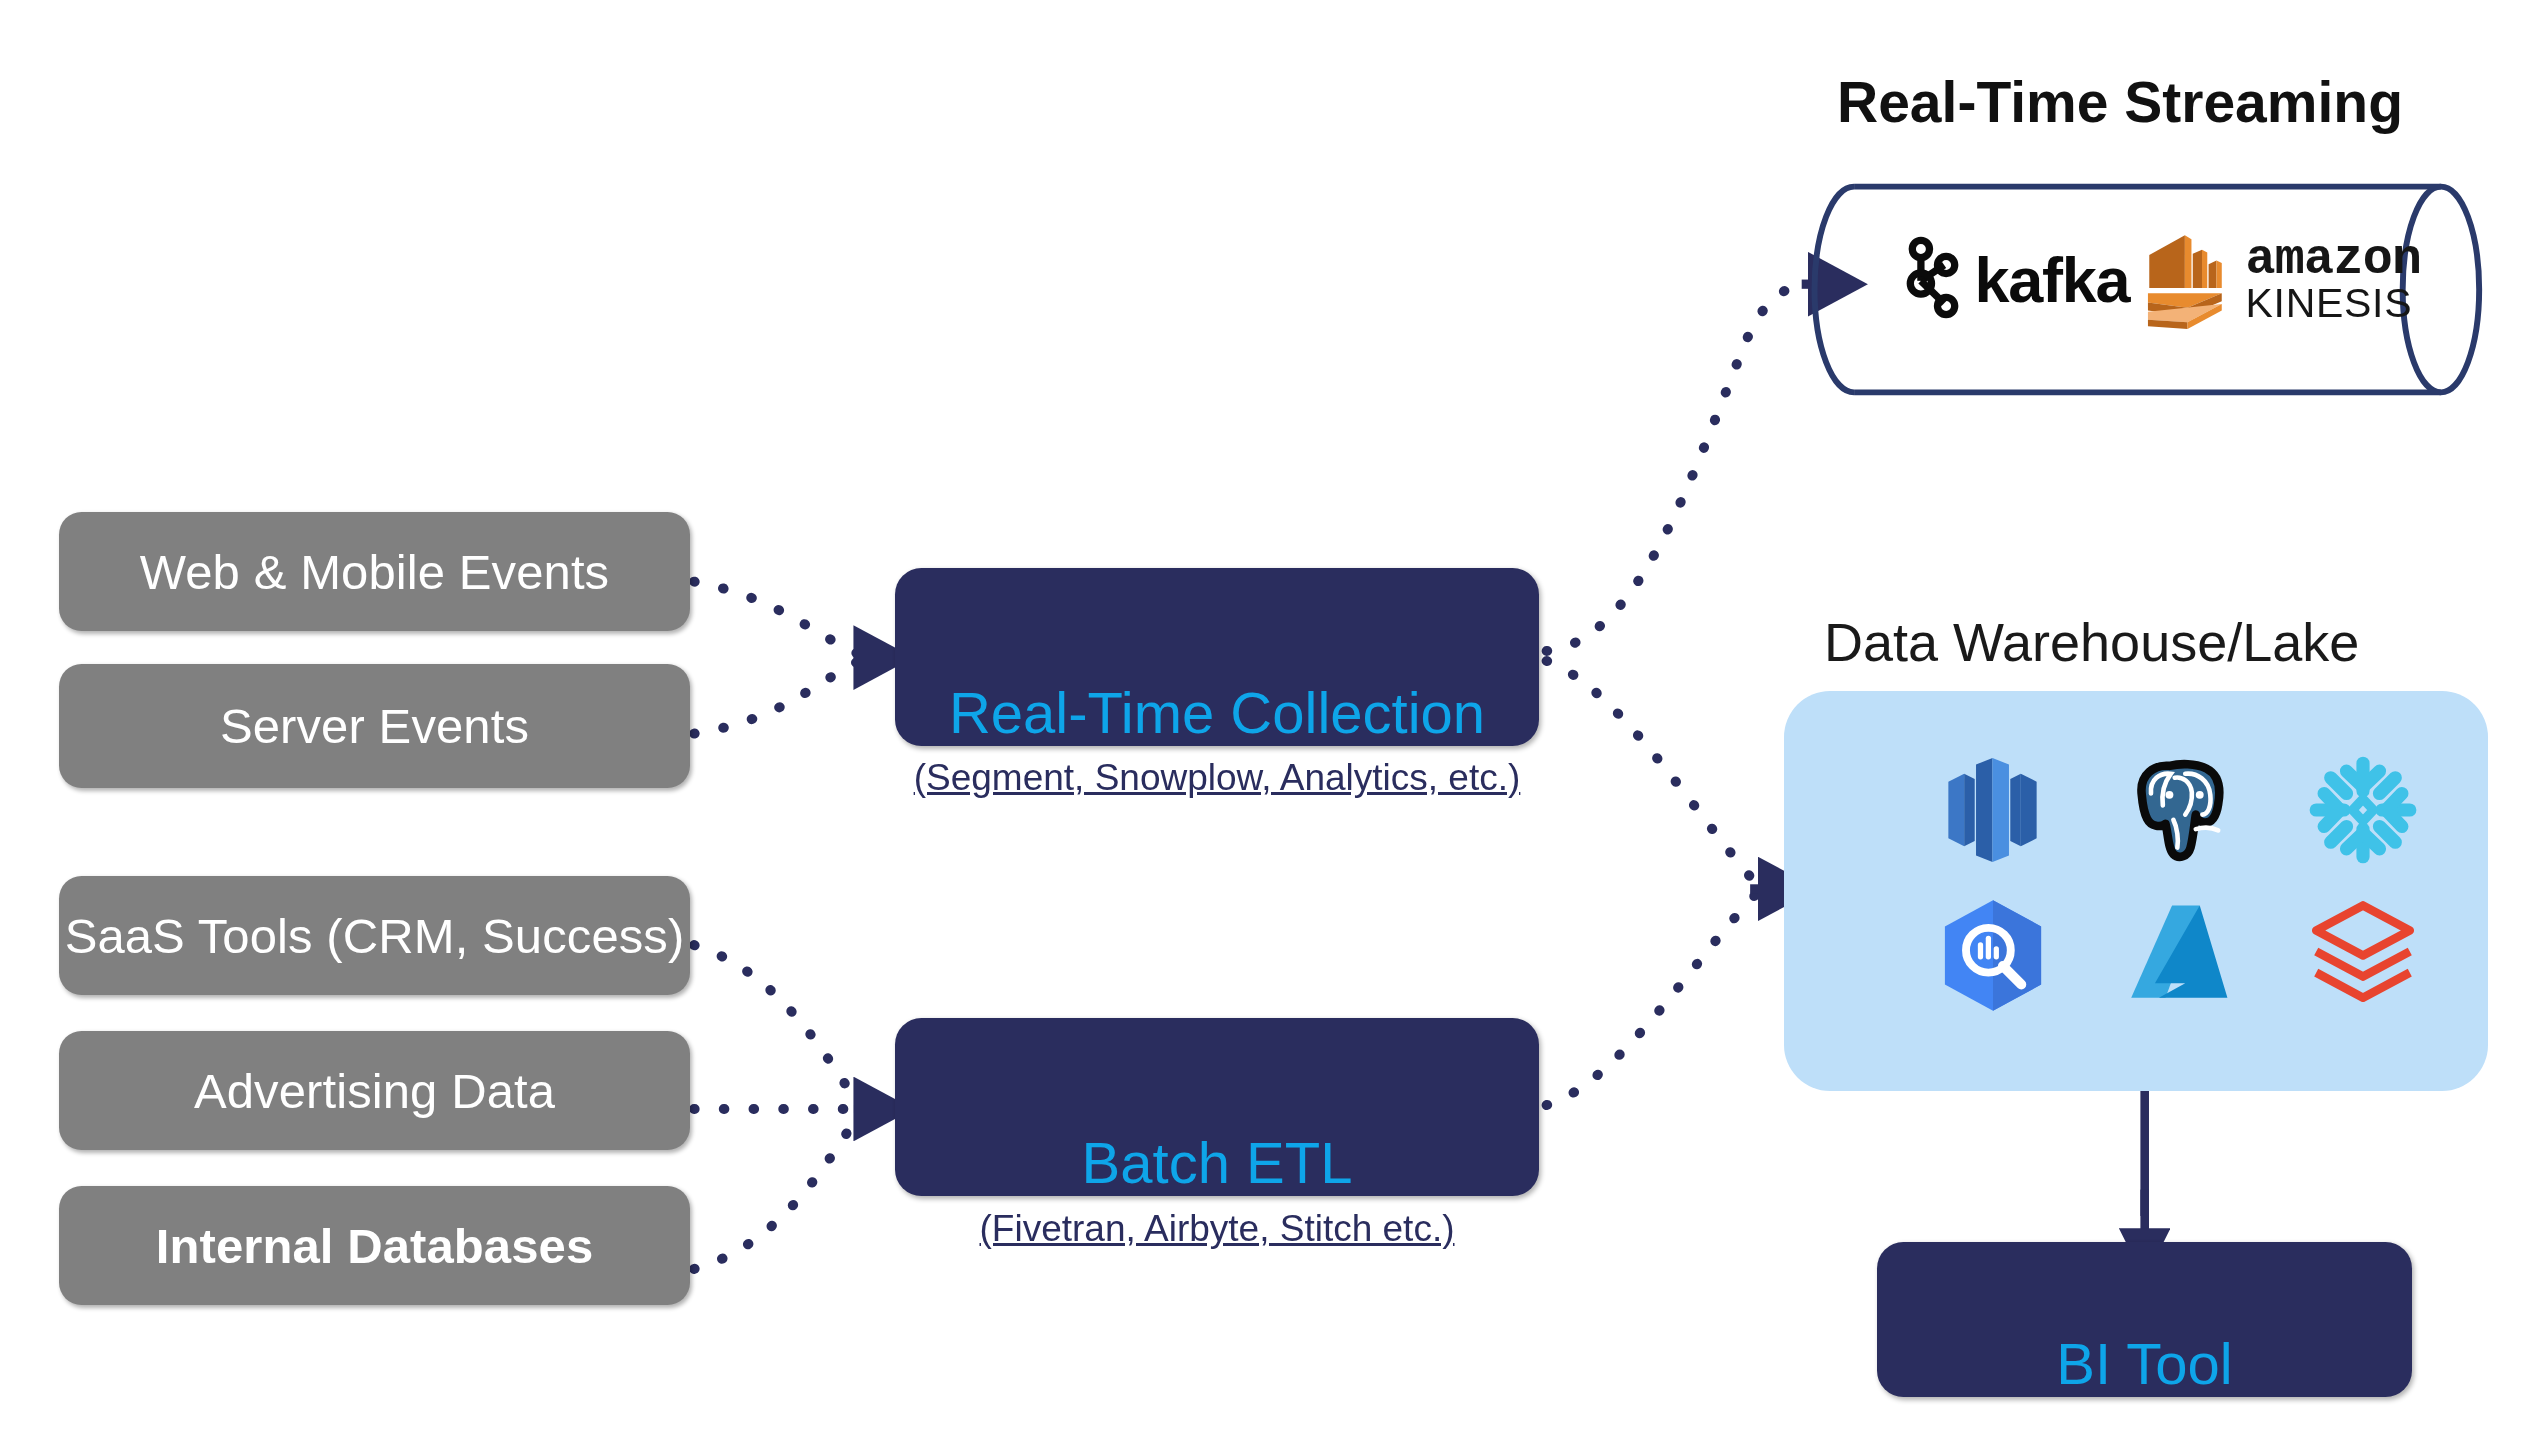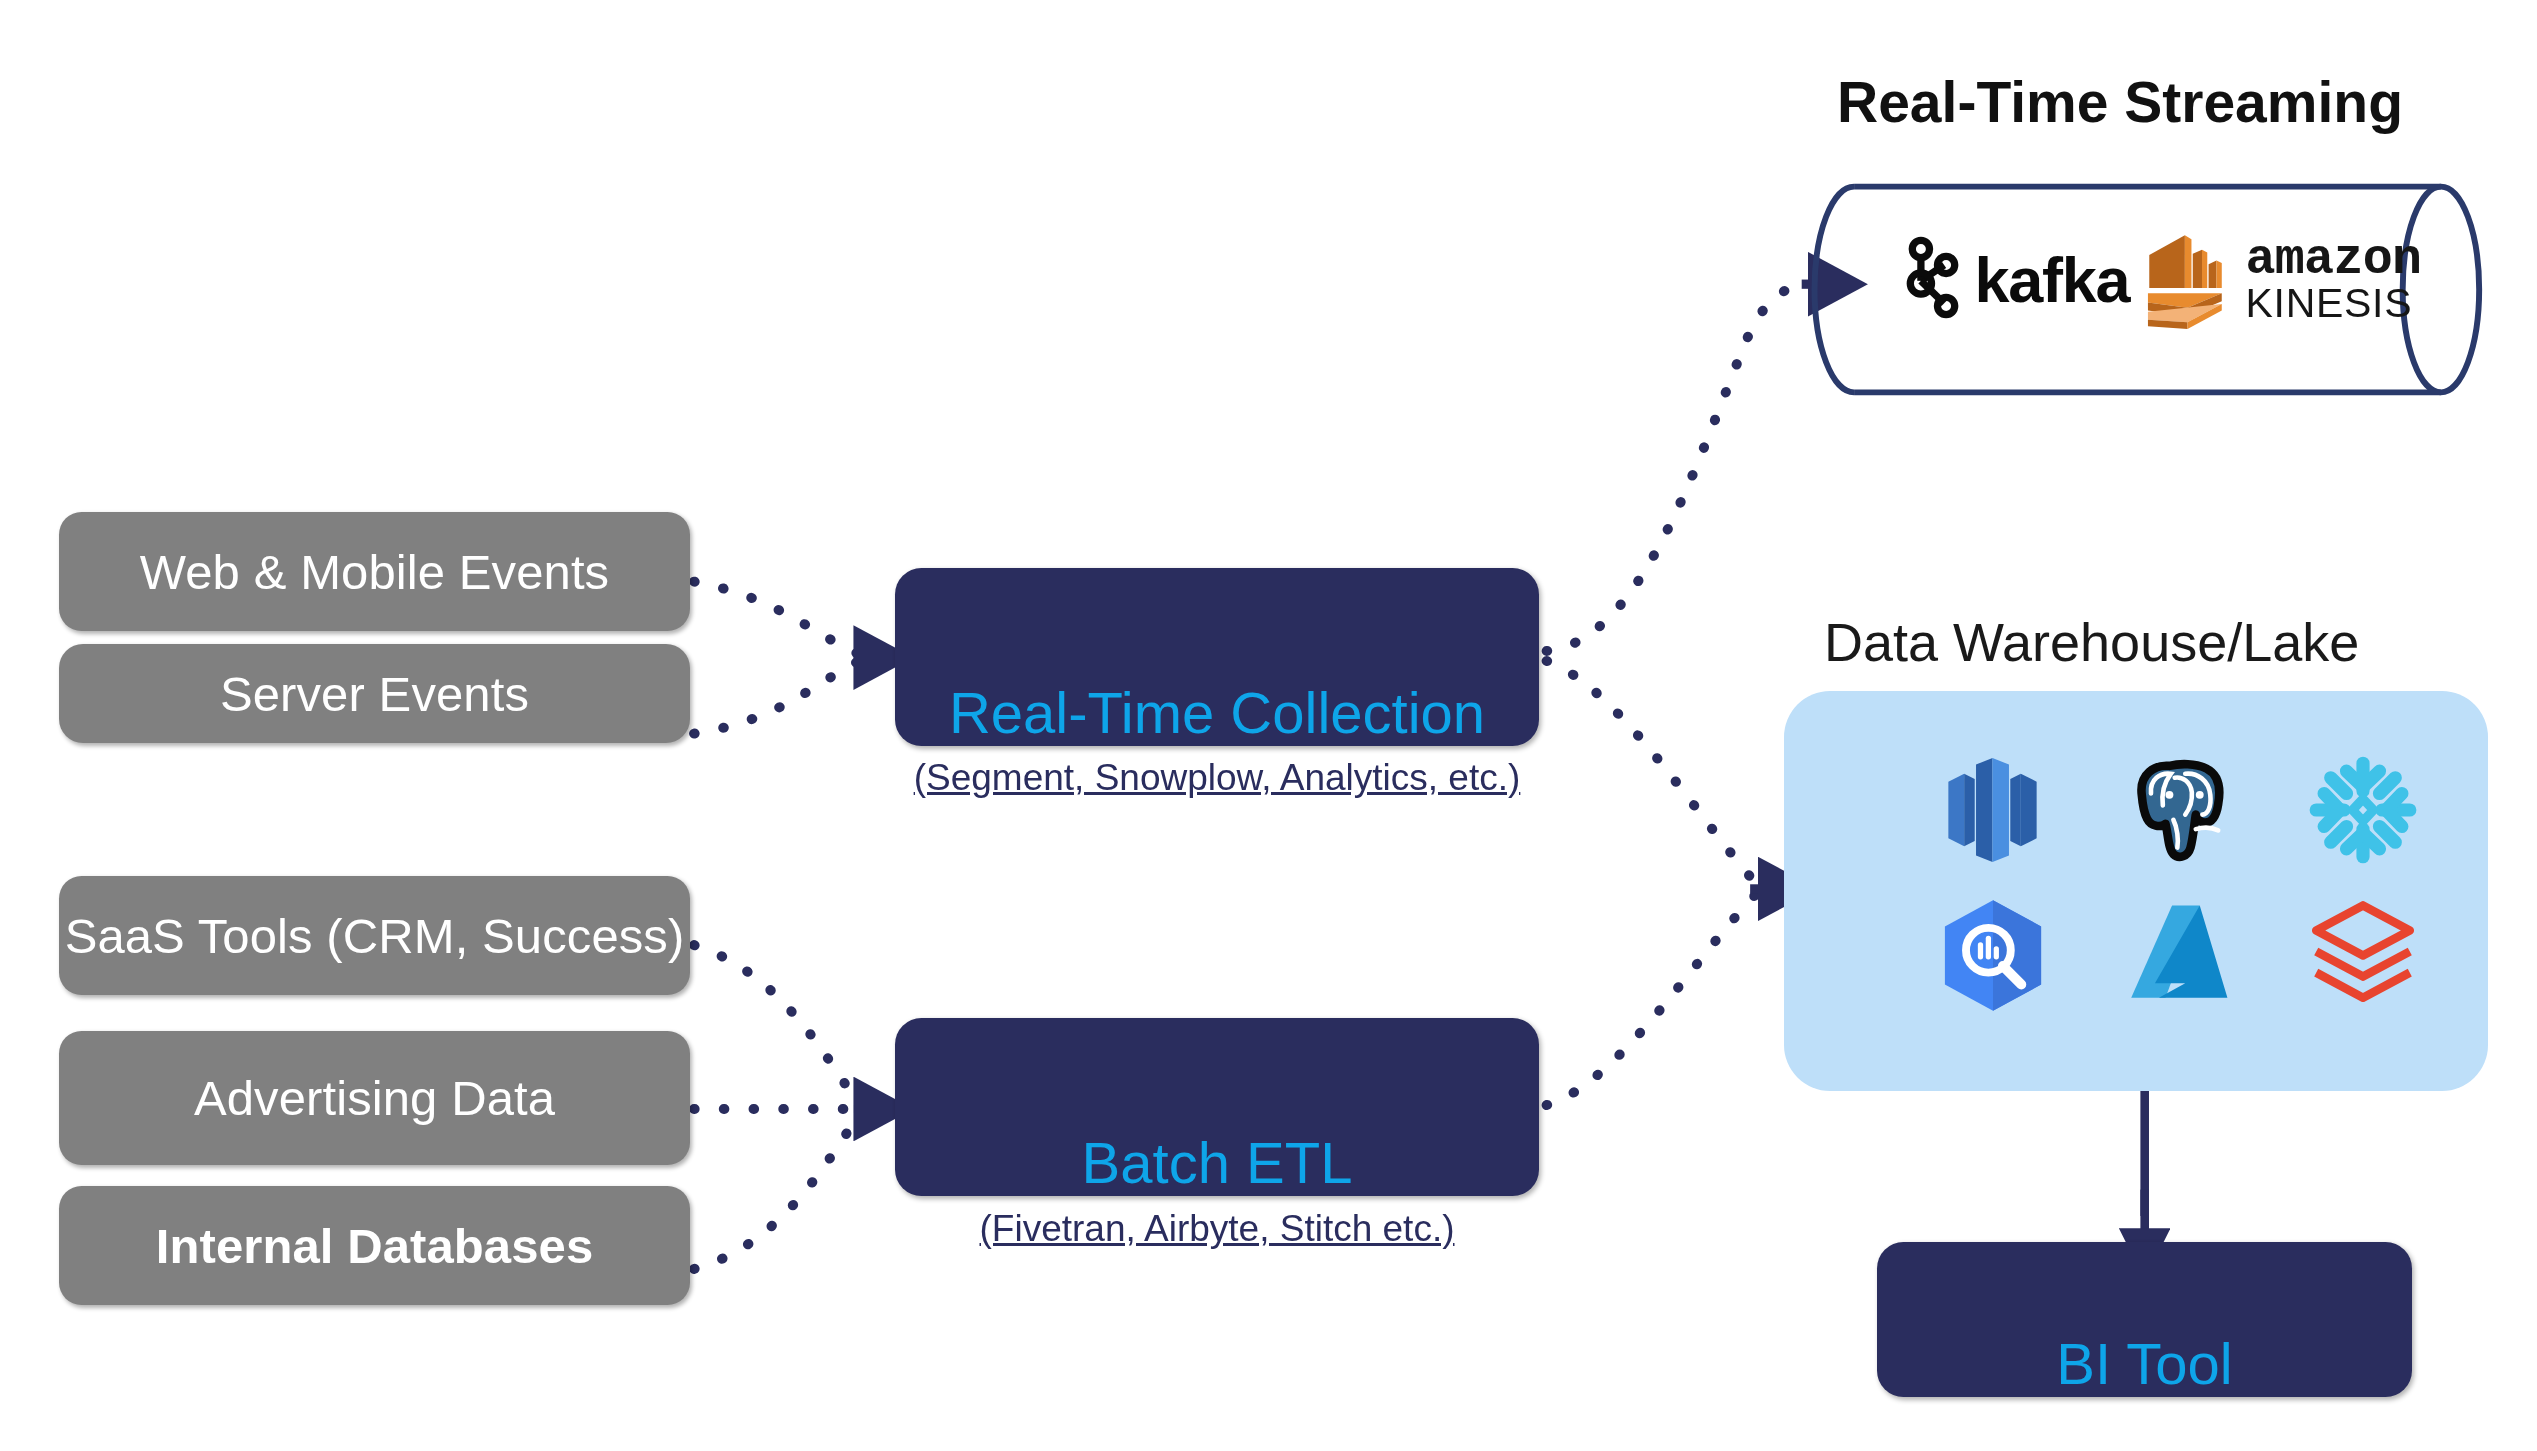--- a/index.html
+++ b/index.html
@@ -94,29 +94,29 @@
     <g>
       <path d="M3245,1650 L3245,1840" stroke="#2A2D5E" stroke-width="13" fill="none"></path>
       <path d="M3245,1800 L3245,1878" stroke="#2A2D5E" stroke-width="13" fill="none" marker-end="url(#ahs)"></path>
     </g>
   </svg>
 
   <div class="src-box" style="left:59px;top:512px;width:631px;height:119px;">
     <span>Web &amp; Mobile Events</span>
   </div>
 
-  <div class="src-box" style="left:59px;top:644px;width:631px;height:99px;border-radius:24px;">
+  <div class="src-box" style="left:59px;top:664px;width:631px;height:124px;">
     <span>Server Events</span>
   </div>
 
   <div class="src-box" style="left:59px;top:876px;width:631px;height:119px;">
     <span>SaaS Tools (CRM, Success)</span>
   </div>
 
-  <div class="src-box" style="left:59px;top:1031px;width:631px;height:134px;">
+  <div class="src-box" style="left:59px;top:1031px;width:631px;height:119px;">
     <span>Advertising Data</span>
   </div>
 
   <div class="src-box" style="left:59px;top:1186px;width:631px;height:119px;font-weight:bold;">
     <span>Internal Databases</span>
   </div>
 
   <div class="proc-box" style="left:895px;top:568px;width:644px;height:178px;">
     <span>Real-Time Collection</span>
   </div>

